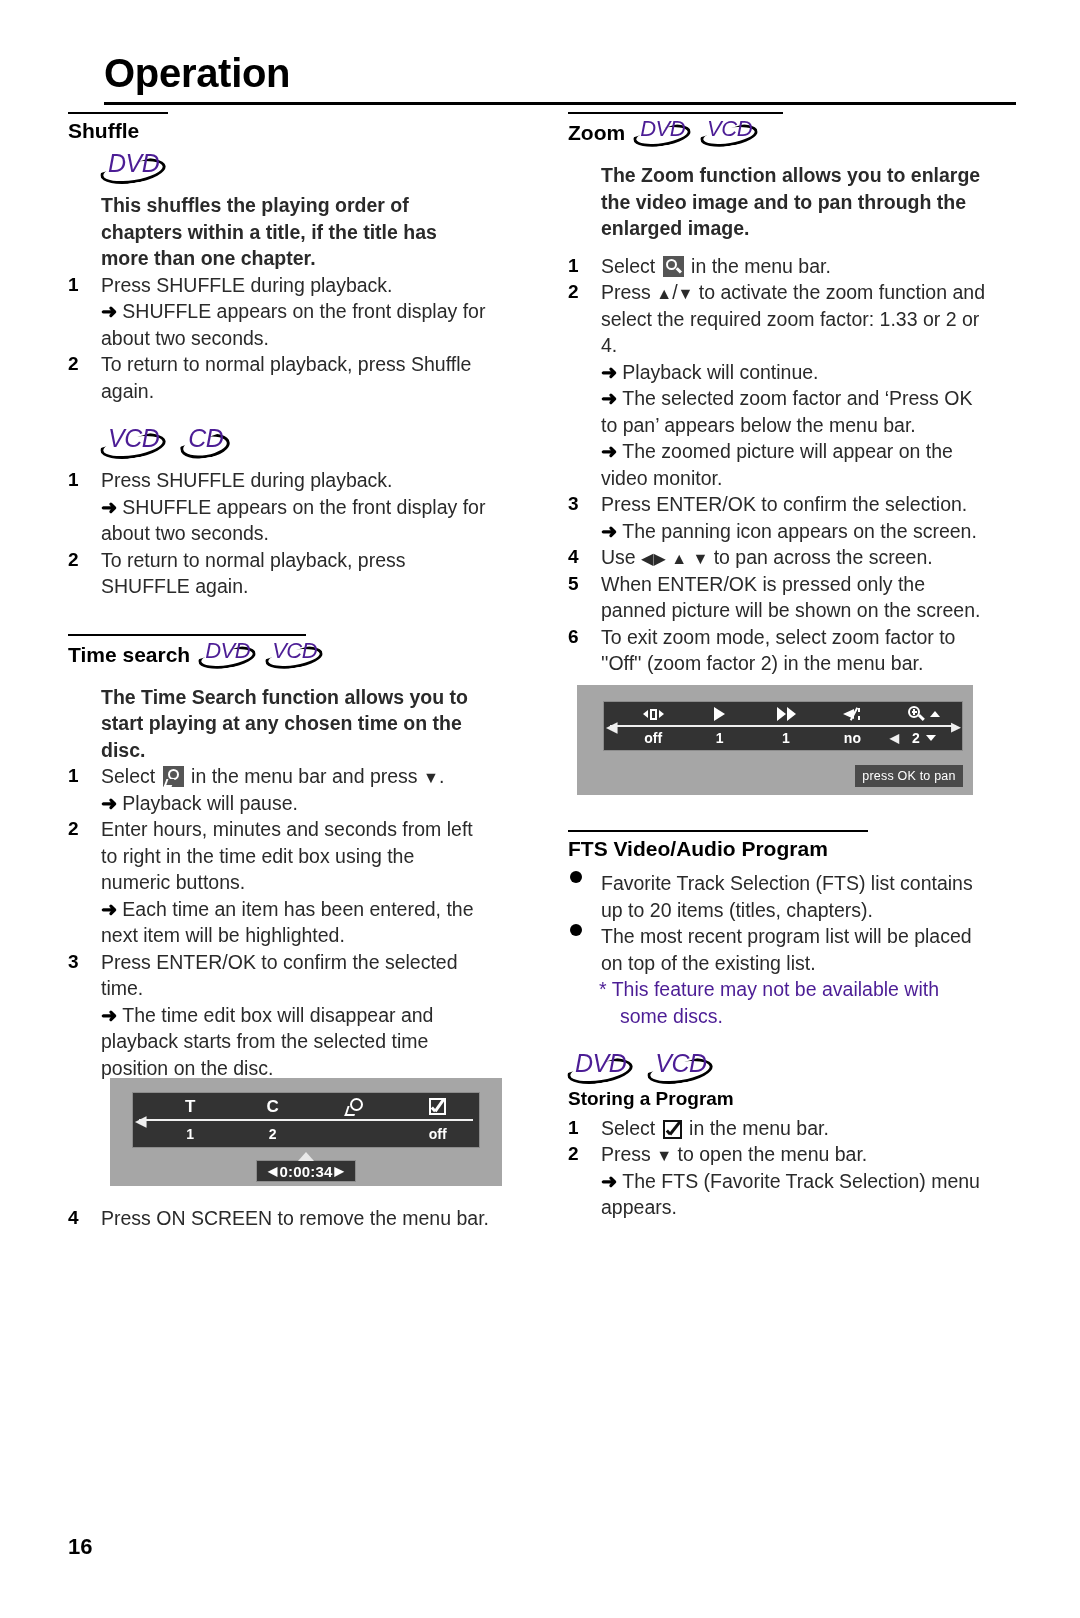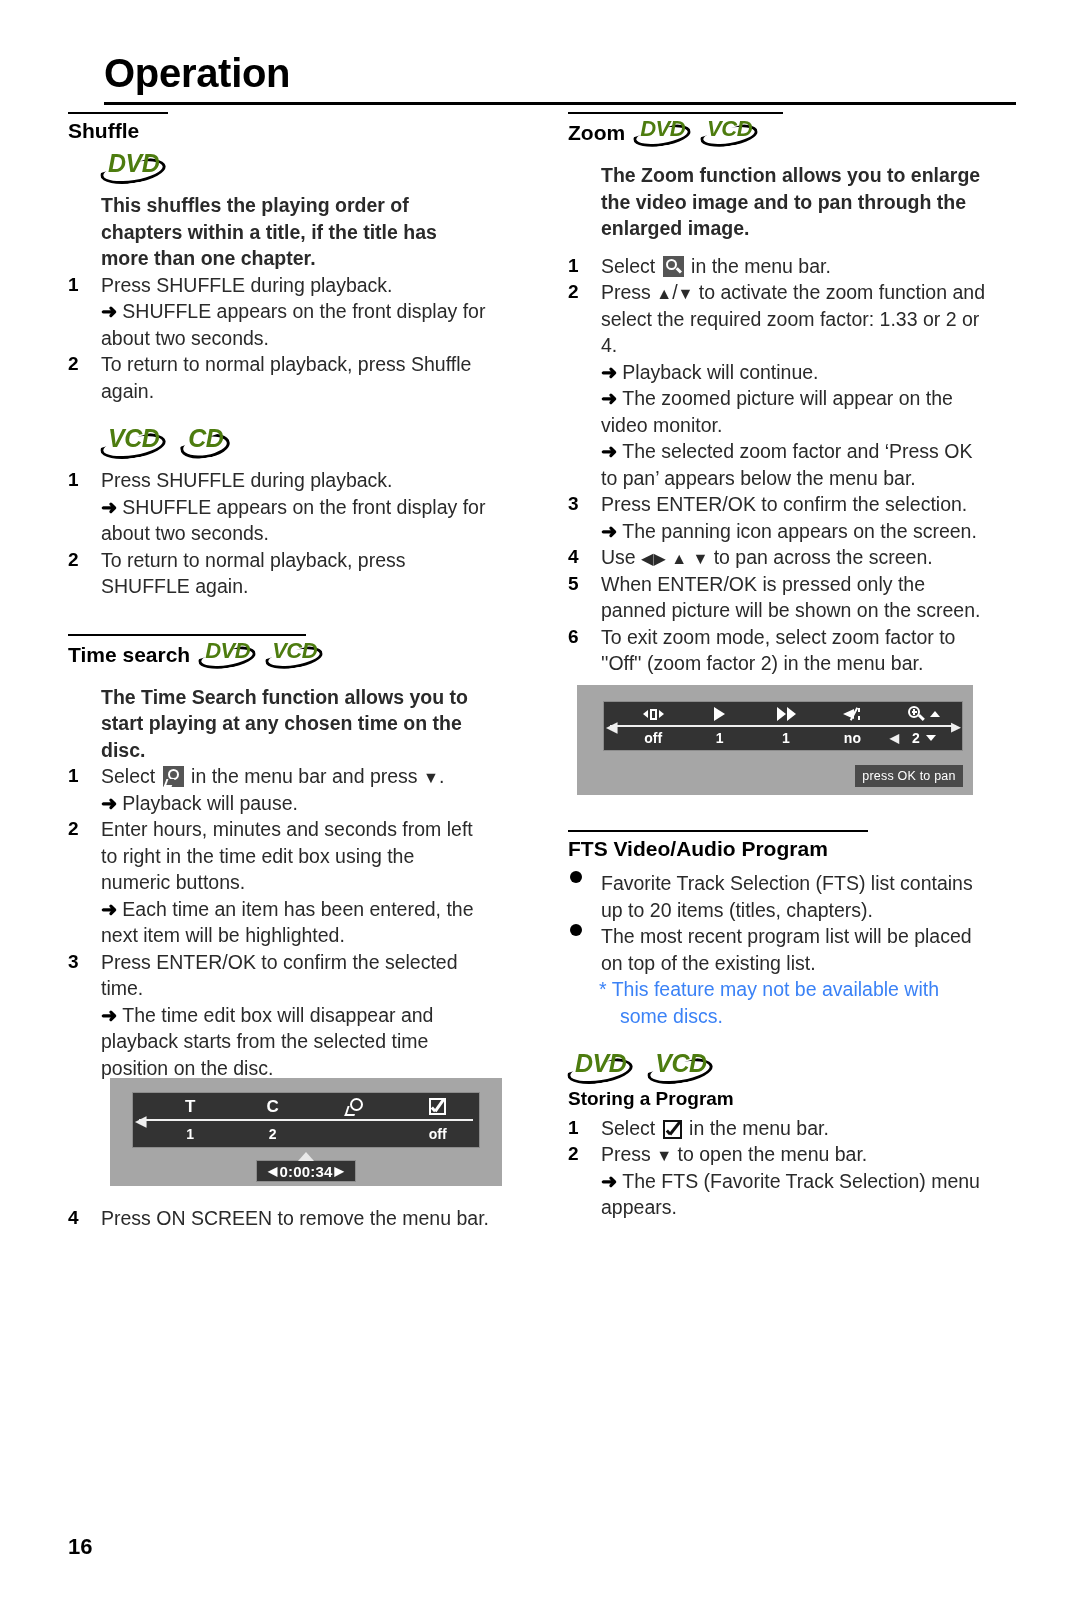--- a/index.html
+++ b/index.html
@@ -136,42 +136,42 @@
     width: 12px;
     height: 12px;
     border-radius: 50%;
     background: #000;
   }
   .starline {
     padding-left: 52px;
     text-indent: -21px;
     font-size: 19.5px;
     line-height: 26.5px;
-    color: #3b82f6;
+    color: #4c1d95;
   }
 
   .spacer-s { height: 11px; }
   .spacer-m { height: 22px; }
   .spacer-l { height: 34px; }
 
   
   .disc-logo {
     display: inline-block;
     position: relative;
     height: 30px;
     vertical-align: -4px;
   }
   .disc-logo .word {
     position: relative;
     z-index: 2;
-    font-weight: bold;
+    font-weight: normal;
     font-style: italic;
     font-size: 22px;
     letter-spacing: -0.5px;
-    color: #4d7c0f;
+    color: #4c1d95;
     display: block;
     padding: 0 7px 0 6px;
     line-height: 22px;
   }
   .disc-logo .swoosh {
     position: absolute;
     left: -1px;
     top: 7px;
     width: 100%;
     height: 21px;
@@ -555,24 +555,24 @@
     <div class="step">
       <span class="num">2</span>
       <span>Press</span>
       <span class="tri">▲</span><span>/</span><span class="tri">▼</span>
       <span>to activate the zoom function and select the required zoom factor: 1.33 or 2 or 4.</span>
     </div>
     <div class="arrowline">
       <span class="arw">➜</span><span>Playback will continue.</span>
     </div>
     <div class="arrowline">
+      <span class="arw">➜</span><span>The selected zoom factor and ‘Press OK to pan’ appears below the menu bar.</span>
+    </div>
+    <div class="arrowline">
       <span class="arw">➜</span><span>The zoomed picture will appear on the video monitor.</span>
-    </div>
-    <div class="arrowline">
-      <span class="arw">➜</span><span>The selected zoom factor and ‘Press OK to pan’ appears below the menu bar.</span>
     </div>
 
     <div class="step">
       <span class="num">3</span>
       <span>Press ENTER/OK to confirm the selection.</span>
     </div>
     <div class="arrowline">
       <span class="arw">➜</span><span>The panning icon appears on the screen.</span>
     </div>
 

